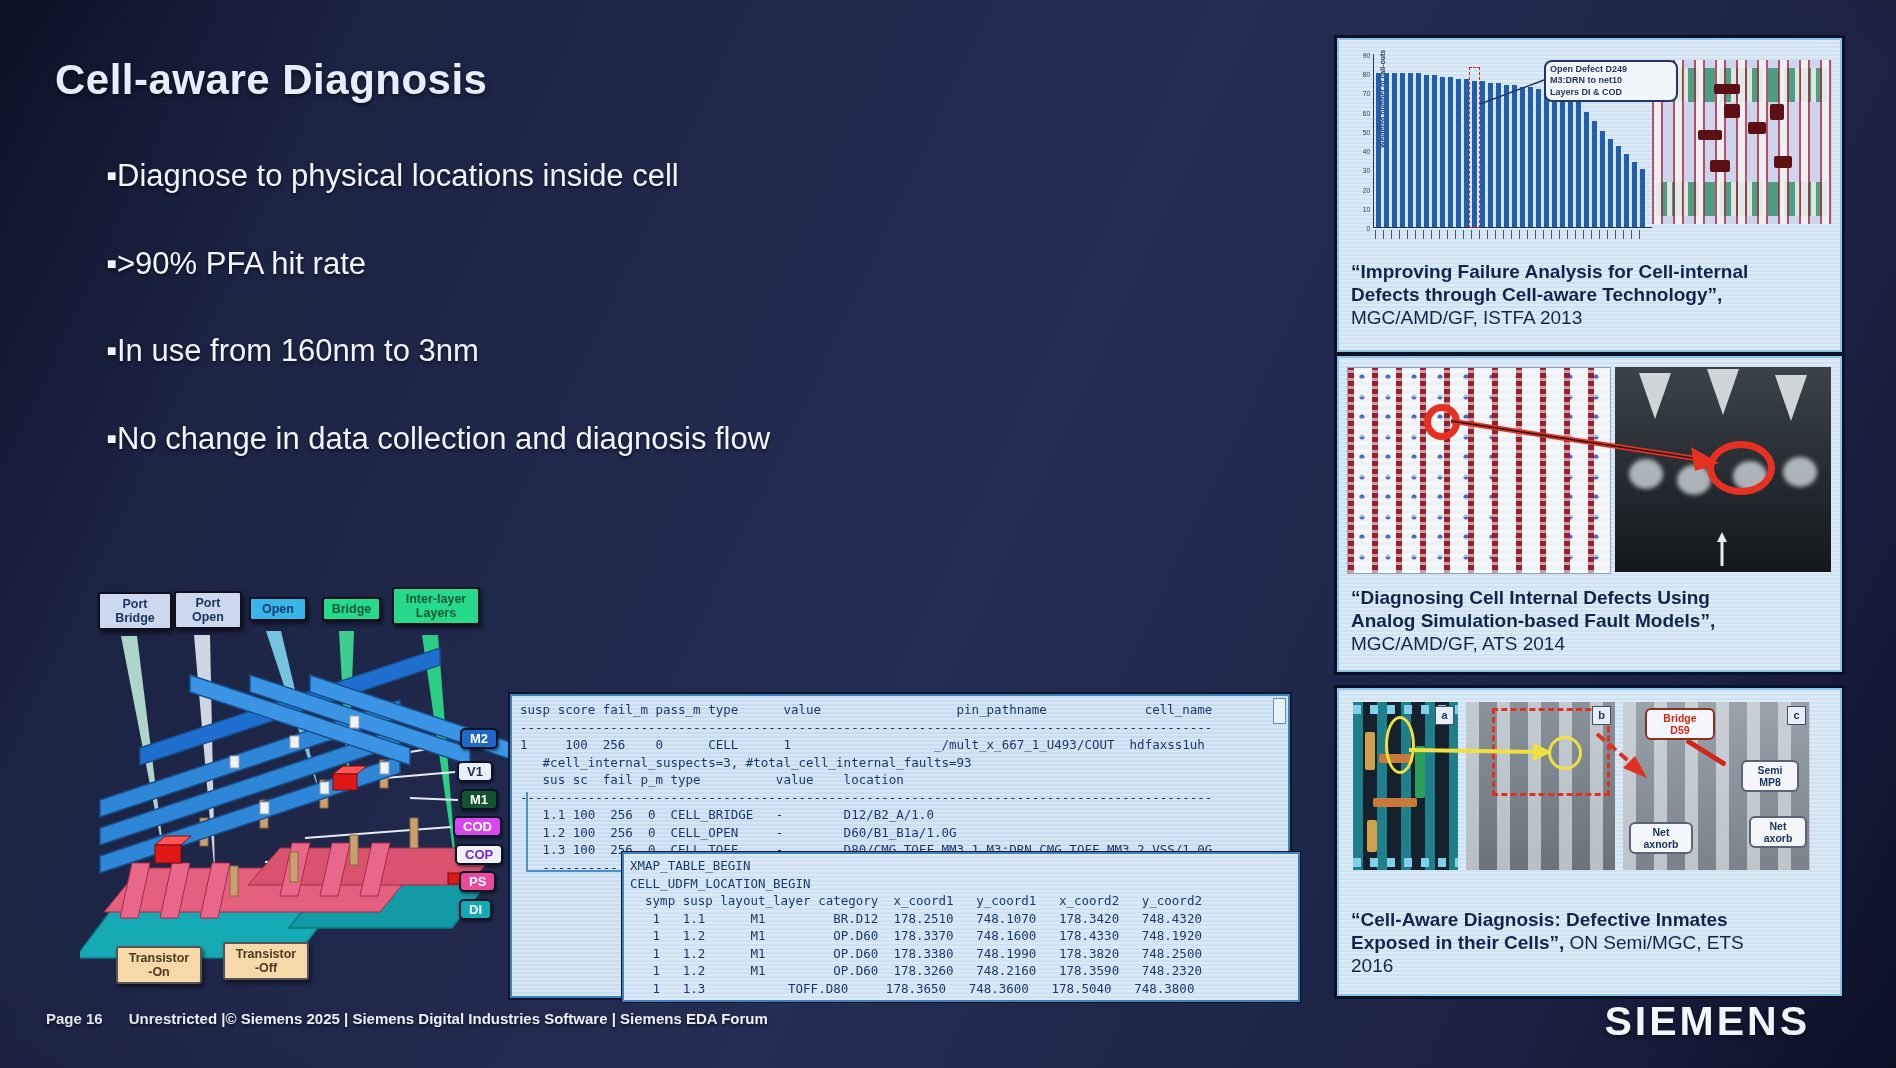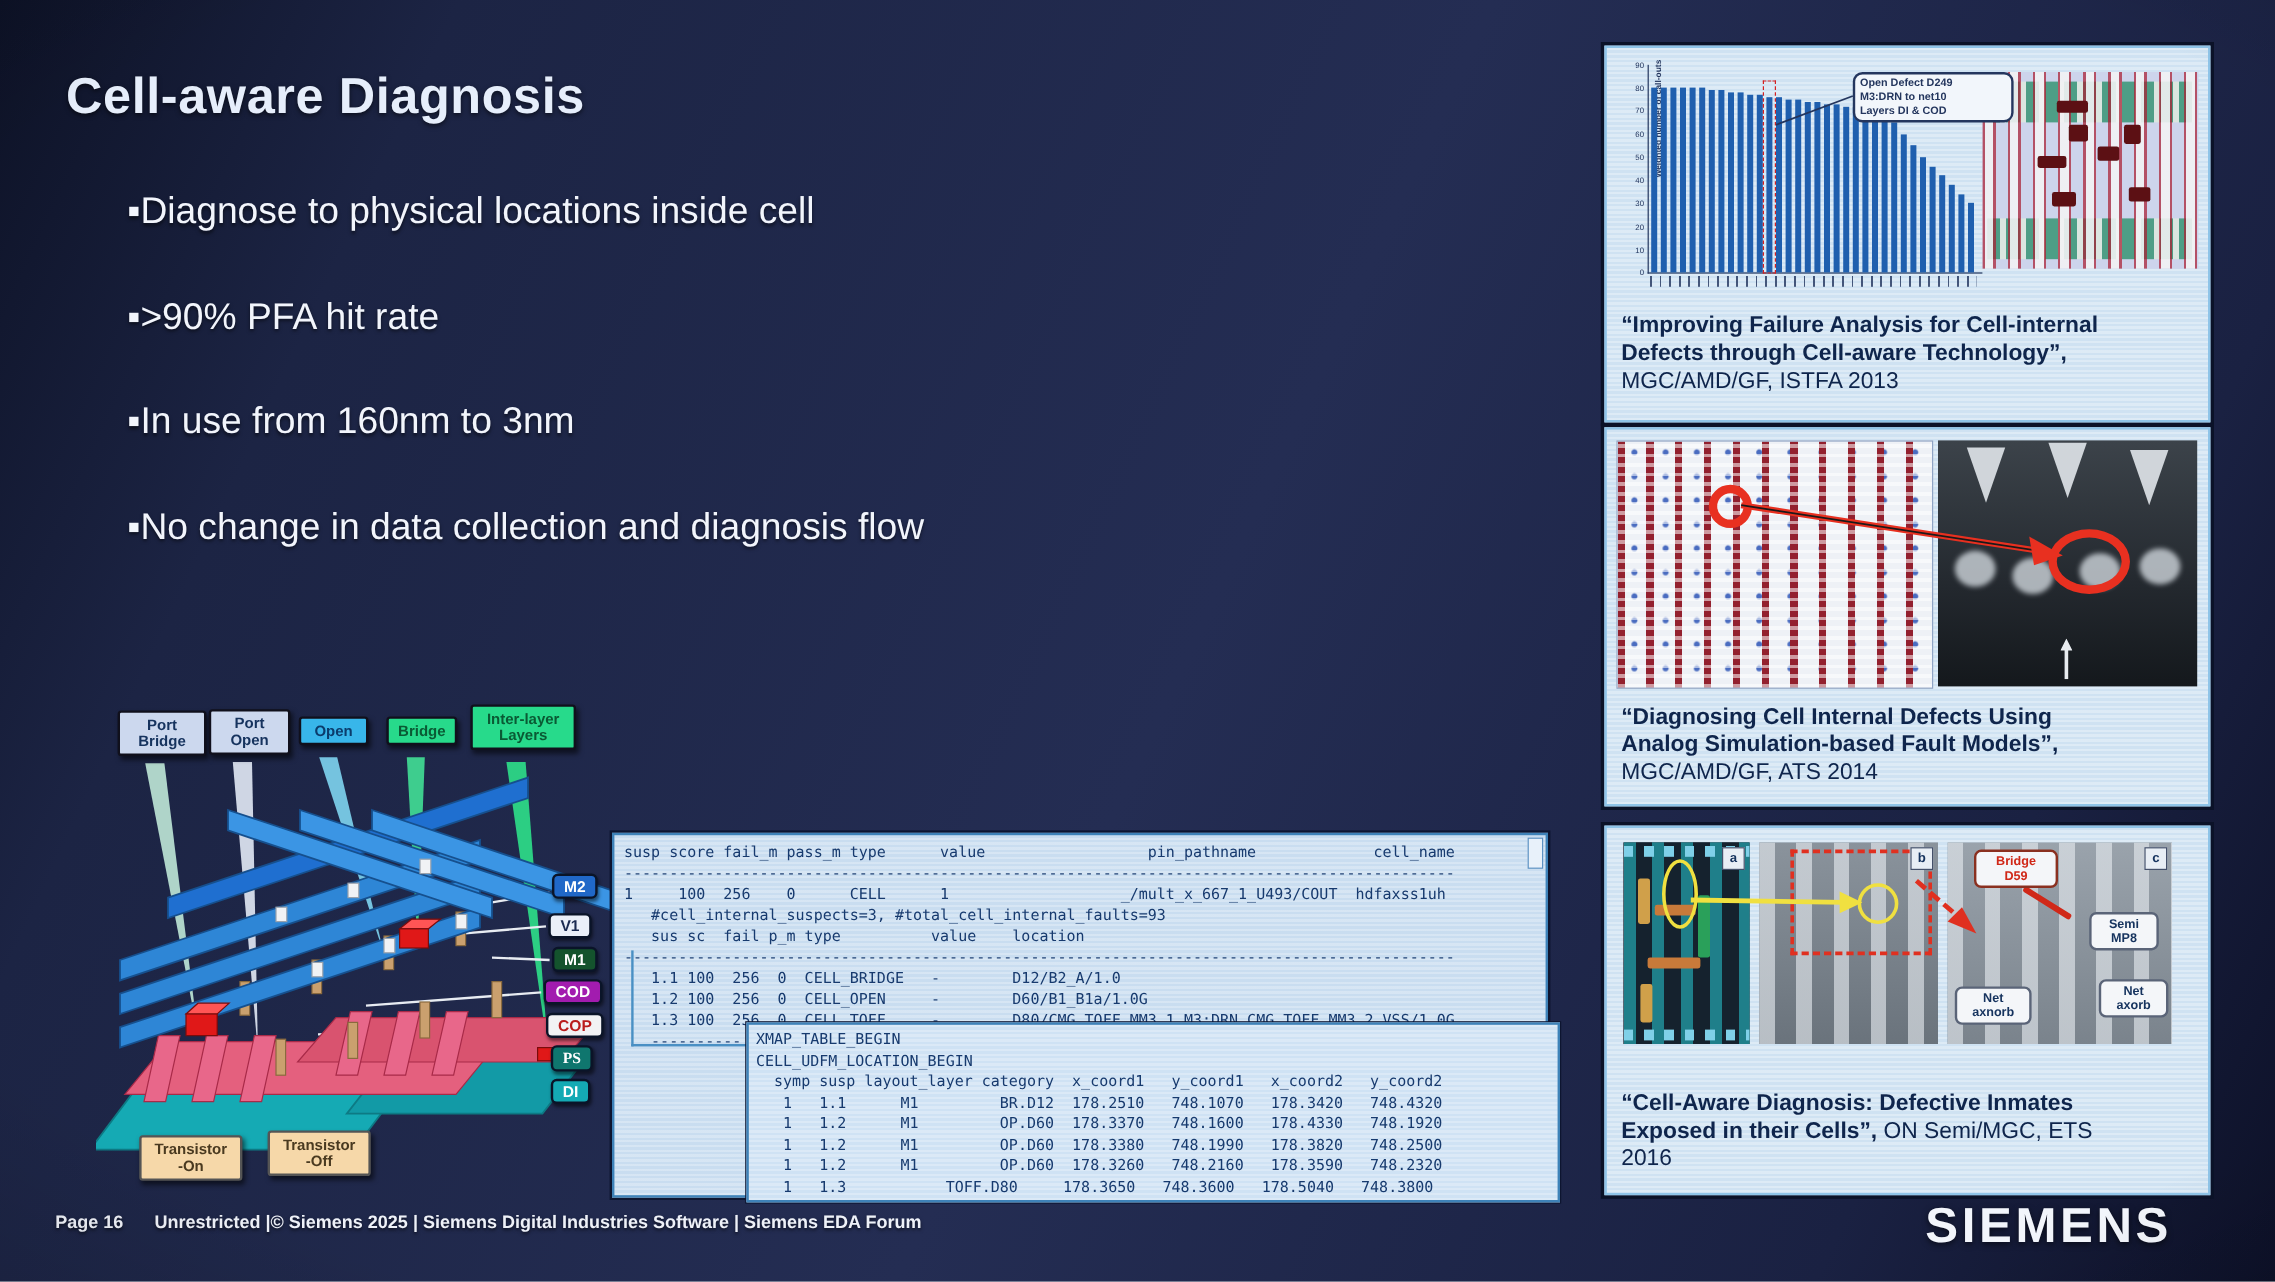--- a/index.html
+++ b/index.html
@@ -19,22 +19,22 @@
   .co{position:absolute;border:2px solid #10101c;border-radius:3px;font-size:12.5px;font-weight:bold;
     color:#16335e;padding:3px 4px;text-align:center;line-height:1.12;white-space:pre-line;
     box-shadow:2px 3px 4px rgba(0,0,0,.55);z-index:3;}
   .co.lt{background:#ccd8ee;}
   .co.cyan{background:#38b6ea;color:#0b3c6c;}
   .co.grn{background:#27da8b;color:#0a5a34;}
   .co.tan{background:#f6d8a9;color:#4a3a20;border-color:#555;}
   .tag{position:absolute;font-size:13px;font-weight:bold;color:#fff;text-align:center;
     padding:1px 8px;border:2px solid #0a1428;border-radius:5px;z-index:3;box-shadow:1px 2px 3px rgba(0,0,0,.5);}
   .tag.m2{background:#2068c8;} .tag.v1{background:#eaeff8;color:#1a2a50;}
-  .tag.m1{background:#14532d;} .tag.cod{background:#a21caf;text-align:center;}
-  .tag.cop{background:#f2f2f4;color:#b91c1c;} .tag.ps{background:#0f766e;font-family:Liberation Serif, serif;}
+  .tag.m1{background:#14532d;} .tag.cod{background:#d946ef;text-align:center;}
+  .tag.cop{background:#f2f2f4;color:#6d28d9;} .tag.ps{background:#ec4899;}
   .tag.di{background:#14aab4;}
   
   .report{position:absolute;left:510px;top:694px;width:776px;height:300px;
     background:#c9ddf0;border:2px solid #3e82b8;box-shadow:0 0 0 2px #0d1530;
     background-image:repeating-linear-gradient(0deg,rgba(255,255,255,.25) 0 2px,rgba(0,0,0,0) 2px 4px);}
   .mono{font-family:"DejaVu Sans Mono",monospace;font-size:12.5px;line-height:17.5px;color:#173a6e;white-space:pre;}
   .report .body{position:absolute;left:8px;top:5px;right:16px;}
   .scrollbar{position:absolute;right:2px;top:2px;width:11px;height:24px;background:#e8f1fa;border:1px solid #5b91c2;}
   .subbox{position:absolute;left:14px;top:96px;width:96px;height:78px;border-left:2px solid #4a90c4;border-bottom:2px solid #4a90c4;}
   .xmap{position:absolute;left:110px;top:156px;width:674px;height:146px;background:#cfe2f4;

